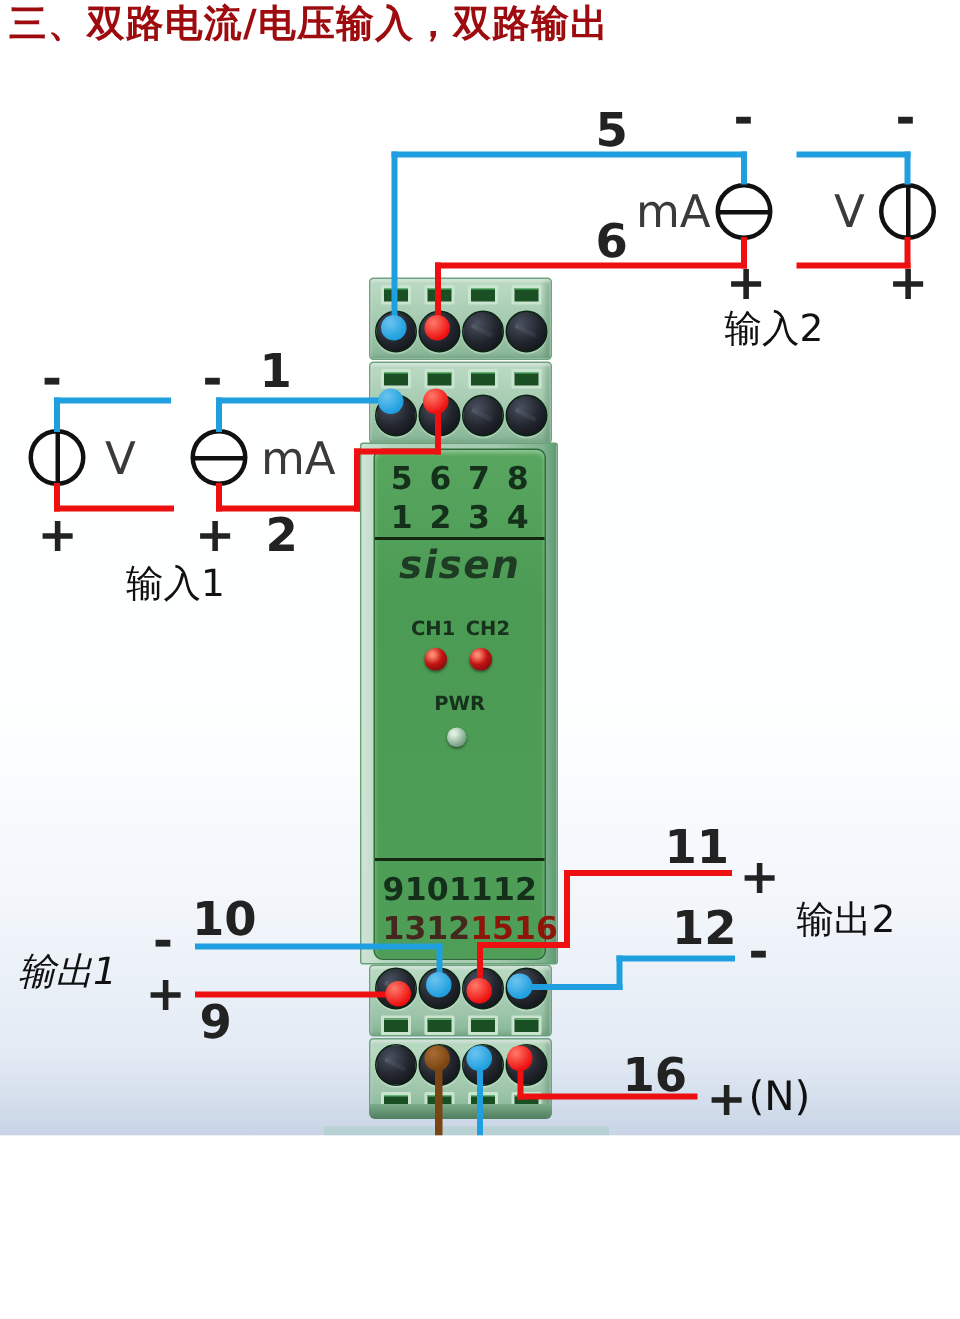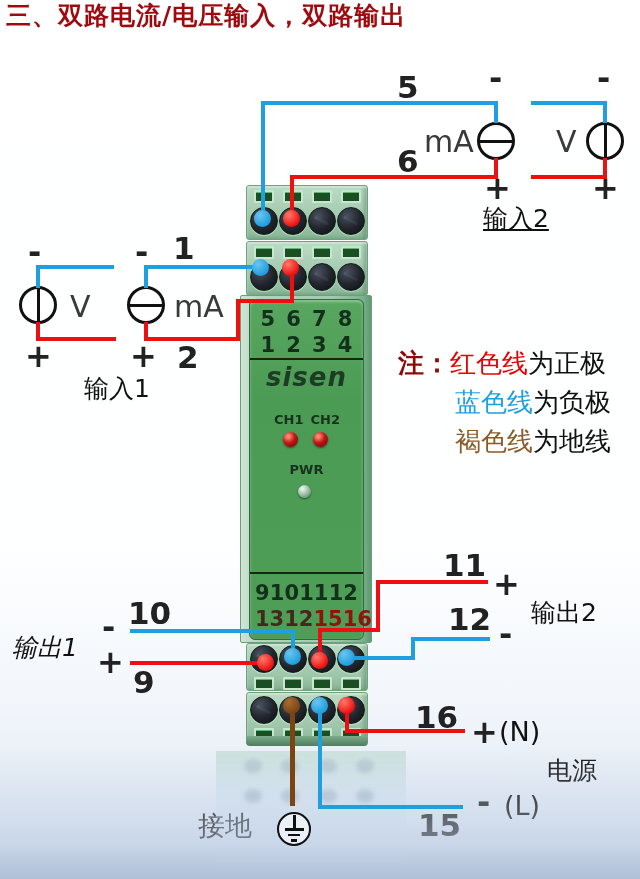--- a/index.html
+++ b/index.html
@@ -1,16 +1,16 @@
 <!DOCTYPE html>
 <html><head>
 <meta charset="utf-8">
 <style>
   html,body{margin:0;padding:0;}
-  #stage{position:relative;width:640px;height:879px;overflow:hidden;
+  #stage{position:relative;width:640px;height:757px;overflow:hidden;
     background:linear-gradient(to bottom,#ffffff 0%,#feffff 62%,#f2f6fb 80%,#e2eaf4 93%,#c9d5e6 100%);
     font-family:"DejaVu Sans", sans-serif;}
   .t{position:absolute;color:#1c1c1c;white-space:nowrap;line-height:1;}
   .num{font-weight:bold;font-size:31px;color:#222;}
   .sign{font-weight:bold;font-size:32px;color:#222;}
   .cjk{font-size:25px;color:#111;}
   .meter-lab{font-size:30px;color:#3a3a3a;}
   
   .wire{position:absolute;z-index:6;}
   .h{height:4px;} .v{width:4px;}
@@ -303,43 +303,32 @@
   </div>
 
   <span class="t num" style="left:397px;top:72px;">5</span>
   <span class="t num" style="left:397px;top:146px;">6</span>
   <span class="t sign" style="left:489px;top:62px;">-</span>
   <span class="t sign" style="left:597px;top:62px;">-</span>
   <span class="t sign" style="left:484px;top:172px;">+</span>
   <span class="t sign" style="left:592px;top:172px;">+</span>
   <span class="t meter-lab" style="left:424px;top:127px;">mA</span>
   <span class="t meter-lab" style="left:556px;top:127px;">V</span>
-  <span class="t cjk" style="left:483px;top:206px;text-decoration:underline;">输入2</span>
+  <span class="t cjk" style="left:483px;top:206px;">输入2</span>
 
   <span class="t sign" style="left:28px;top:236px;">-</span>
   <span class="t sign" style="left:135px;top:236px;">-</span>
   <span class="t num" style="left:173px;top:233px;">1</span>
   <span class="t meter-lab" style="left:70px;top:292px;">V</span>
   <span class="t meter-lab" style="left:174px;top:292px;">mA</span>
   <span class="t sign" style="left:25px;top:340px;">+</span>
   <span class="t sign" style="left:130px;top:340px;">+</span>
   <span class="t num" style="left:177px;top:342px;">2</span>
   <span class="t cjk" style="left:84px;top:376px;">输入1</span>
 
-  <div class="t" style="left:398px;top:344px;font-size:26px;line-height:39px;white-space:nowrap;">
-    <span style="display:block;">
-      <span style="color:#8b0b0b;font-weight:bold;">注：</span><span style="color:#e60000;">红色线</span><span style="color:#111;">为正极</span>
-    </span>
-    <span style="display:block;padding-left:57px;">
-      <span style="color:#1f9fdf;">蓝色线</span><span style="color:#111;">为负极</span>
-    </span>
-    <span style="display:block;padding-left:57px;">
-      <span style="color:#8a5a28;">褐色线</span><span style="color:#111;">为地线</span>
-    </span>
-  </div>
 
   <span class="t cjk" style="left:12px;top:635px;font-style:italic;">输出1</span>
   <span class="t sign" style="left:102px;top:611px;">-</span>
   <span class="t num" style="left:128px;top:598px;">10</span>
   <span class="t sign" style="left:97px;top:646px;">+</span>
   <span class="t num" style="left:133px;top:667px;">9</span>
 
   <span class="t num" style="left:443px;top:550px;">11</span>
   <span class="t sign" style="left:493px;top:568px;">+</span>
   <span class="t num" style="left:448px;top:604px;">12</span>

